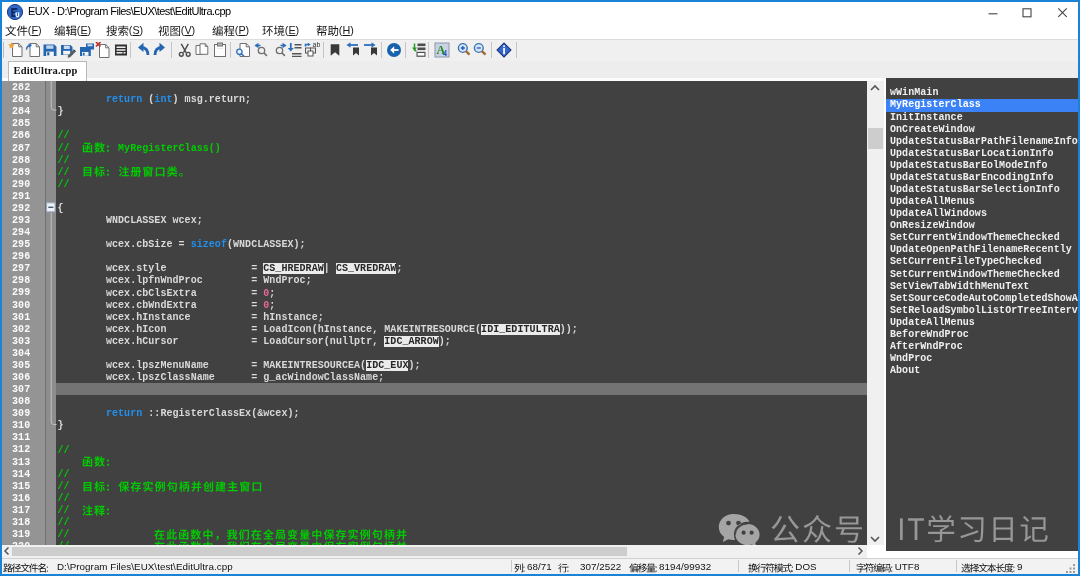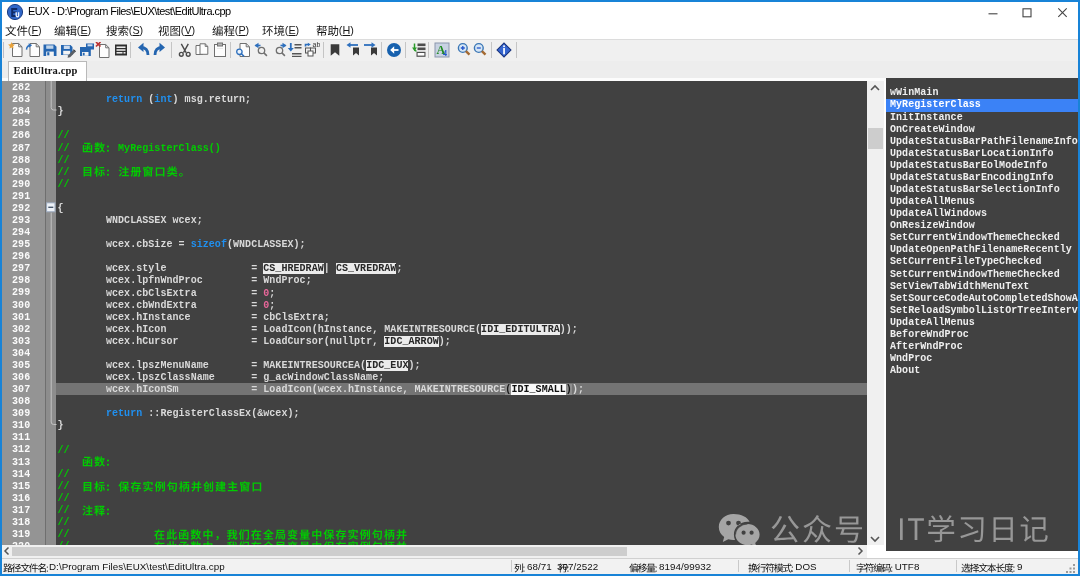--- a/index.html
+++ b/index.html
@@ -272,26 +272,25 @@
 <pre class="L" style="top:97.81px"><span class="c">//</span></pre>
 <pre class="L" style="top:121.98px"><span class="w">{</span></pre>
 <pre class="L" style="top:134.06px"><span class="w">        </span><span class="w">WNDCLASSEX wcex;</span></pre>
 <pre class="L" style="top:146.15px"></pre>
 <pre class="L" style="top:158.23px"><span class="w">        </span><span class="w">wcex.cbSize = </span><span class="k">sizeof</span><span class="w">(WNDCLASSEX);</span></pre>
 <pre class="L" style="top:170.31px"></pre>
 <pre class="L" style="top:182.40px"><span class="w">        </span><span class="w">wcex.style</span><span class="w">              </span><span class="w">= </span><span class="h">CS_HREDRAW</span><span class="w">| </span><span class="h">CS_VREDRAW</span><span class="w">;</span></pre>
 <pre class="L" style="top:194.48px"><span class="w">        </span><span class="w">wcex.lpfnWndProc</span><span class="w">        </span><span class="w">= WndProc;</span></pre>
 <pre class="L" style="top:206.56px"><span class="w">        </span><span class="w">wcex.cbClsExtra</span><span class="w">         </span><span class="w">= </span><span class="n">0</span><span class="w">;</span></pre>
 <pre class="L" style="top:218.64px"><span class="w">        </span><span class="w">wcex.cbWndExtra</span><span class="w">         </span><span class="w">= </span><span class="n">0</span><span class="w">;</span></pre>
-<pre class="L" style="top:230.73px"><span class="w">        </span><span class="w">wcex.hInstance</span><span class="w">          </span><span class="w">= cbClsExtra;</span></pre>
+<pre class="L" style="top:230.73px"><span class="w">        </span><span class="w">wcex.hInstance</span><span class="w">          </span><span class="w">= hInstance;</span></pre>
 <pre class="L" style="top:242.81px"><span class="w">        </span><span class="w">wcex.hIcon</span><span class="w">              </span><span class="w">= LoadIcon(hInstance, MAKEINTRESOURCE(</span><span class="h">IDI_EDITULTRA</span><span class="w">));</span></pre>
 <pre class="L" style="top:254.89px"><span class="w">        </span><span class="w">wcex.hCursor</span><span class="w">            </span><span class="w">= LoadCursor(nullptr, </span><span class="h">IDC_ARROW</span><span class="w">);</span></pre>
 <pre class="L" style="top:291.14px"><span class="w">        </span><span class="w">wcex.lpszClassName</span><span class="w">      </span><span class="w">= g_acWindowClassName;</span></pre>
 <pre class="L" style="top:279.06px"><span class="w">        </span><span class="w">wcex.lpszMenuName</span><span class="w">       </span><span class="w">= MAKEINTRESOURCEA(</span><span class="h">IDC_EUX</span><span class="w">);</span></pre>
-<pre class="L" style="top:303.22px"><span class="w">        </span><span class="w">wcex.hIconSm</span><span class="w">            </span><span class="w">= LoadIcon(wcex.hInstance, MAKEINTRESOURCE</span><span class="b">(</span><span class="s">IDI_SMALL</span><span class="b">)</span><span class="w">);</span></pre>
 <pre class="L" style="top:315.31px"></pre>
 <pre class="L" style="top:327.39px"><span class="w">        </span><span class="k">return</span><span class="w"> ::RegisterClassEx(&amp;wcex);</span></pre>
 <pre class="L" style="top:339.47px"><span class="w">}</span></pre>
 <pre class="L" style="top:351.56px"></pre>
 <pre class="L" style="top:363.64px"><span class="c">//</span></pre>
 <pre class="L" style="top:387.81px"><span class="c">//</span></pre>
 <pre class="L" style="top:399.89px"><span class="c">//</span></pre>
 <pre class="L" style="top:411.97px"><span class="c">//</span></pre>
 <pre class="L" style="top:424.06px"><span class="c">//</span></pre>
 <pre class="L" style="top:436.14px"><span class="c">//</span></pre>
@@ -485,31 +484,31 @@
 
 <div class="abs" style="left:0;top:557.5px;width:1080px;height:16.5px;background:#f2f2f2;border-top:1px solid #d0d0d0"></div>
 <div style="position:absolute;left:3.0px;top:561.4px"><svg width="47.3" height="12.2" viewBox="0 0 47.3 12.2" fill="#111">
         <path transform="translate(0.00,8.62) scale(0.00980,-0.00980)" d="M156 732H345V556H156ZM38 42 51 -31C157 -6 301 29 438 64L431 131L299 100V279H405C419 265 433 244 441 229C461 238 481 247 501 258V-78H571V-41H823V-75H894V256L926 241C937 261 958 290 973 304C882 338 806 391 743 452C807 527 858 616 891 720L844 741L830 738H636C648 766 658 794 668 823L597 841C559 720 493 606 414 532V798H89V490H231V84L153 66V396H89V52ZM571 25V218H823V25ZM797 672C771 610 736 554 695 504C653 553 620 605 596 655L605 672ZM546 283C599 316 651 355 697 402C740 358 789 317 845 283ZM650 454C583 386 504 333 424 298V346H299V490H414V522C431 510 456 489 467 477C499 509 530 548 558 592C583 547 613 500 650 454Z"></path>
         <path transform="translate(8.60,8.62) scale(0.00980,-0.00980)" d="M257 838C214 767 127 684 49 632C62 617 81 588 89 570C177 630 270 723 328 810ZM384 787V718H768C666 586 479 476 312 421C328 406 347 378 357 360C454 395 555 445 646 508C742 466 856 406 915 366L957 428C900 464 797 514 707 553C781 612 844 681 887 759L833 790L819 787ZM384 332V262H604V18H322V-52H956V18H680V262H897V332ZM274 617C218 514 124 411 36 345C48 327 69 289 76 273C111 301 146 335 181 373V-80H257V464C288 505 317 548 341 591Z"></path>
         <path transform="translate(17.20,8.62) scale(0.00980,-0.00980)" d="M423 823C453 774 485 707 497 666L580 693C566 734 531 799 501 847ZM50 664V590H206C265 438 344 307 447 200C337 108 202 40 36 -7C51 -25 75 -60 83 -78C250 -24 389 48 502 146C615 46 751 -28 915 -73C928 -52 950 -20 967 -4C807 36 671 107 560 201C661 304 738 432 796 590H954V664ZM504 253C410 348 336 462 284 590H711C661 455 592 344 504 253Z"></path>
         <path transform="translate(25.80,8.62) scale(0.00980,-0.00980)" d="M317 341V268H604V-80H679V268H953V341H679V562H909V635H679V828H604V635H470C483 680 494 728 504 775L432 790C409 659 367 530 309 447C327 438 359 420 373 409C400 451 425 504 446 562H604V341ZM268 836C214 685 126 535 32 437C45 420 67 381 75 363C107 397 137 437 167 480V-78H239V597C277 667 311 741 339 815Z"></path>
         <path transform="translate(34.40,8.62) scale(0.00980,-0.00980)" d="M263 529C314 494 373 446 417 406C300 344 171 299 47 273C61 256 79 224 86 204C141 217 197 233 252 253V-79H327V-27H773V-79H849V340H451C617 429 762 553 844 713L794 744L781 740H427C451 768 473 797 492 826L406 843C347 747 233 636 69 559C87 546 111 519 122 501C217 550 296 609 361 671H733C674 583 587 508 487 445C440 486 374 536 321 572ZM773 42H327V271H773Z"></path>
         <path transform="translate(43.00,8.62) scale(0.00980,-0.00980)" d="M139 390C175 390 205 418 205 460C205 501 175 530 139 530C102 530 73 501 73 460C73 418 102 390 139 390ZM139 -13C175 -13 205 15 205 56C205 98 175 126 139 126C102 126 73 98 73 56C73 15 102 -13 139 -13Z"></path>
       </svg></div>
-    <span class="slat" style="left:49px">D:\Program Files\EUX\test\EditUltra.cpp</span>
+    <span class="slat" style="left:57px">D:\Program Files\EUX\test\EditUltra.cpp</span>
     <div style="position:absolute;left:514.0px;top:561.4px"><svg width="12.9" height="12.2" viewBox="0 0 12.9 12.2" fill="#111">
         <path transform="translate(0.00,8.62) scale(0.00980,-0.00980)" d="M642 724V164H716V724ZM848 835V17C848 1 842 -4 826 -4C810 -5 758 -5 703 -3C713 -24 725 -56 728 -76C805 -76 853 -74 882 -63C912 -51 924 -29 924 18V835ZM181 302C232 267 294 218 333 181C265 85 178 17 79 -22C95 -37 115 -66 124 -85C336 10 491 205 541 552L495 566L482 563H257C273 611 287 662 299 714H571V786H61V714H224C189 561 133 419 53 326C70 315 99 290 111 276C158 335 198 409 232 494H459C440 400 411 317 373 247C334 281 273 326 224 357Z"></path>
         <path transform="translate(8.60,8.62) scale(0.00980,-0.00980)" d="M139 390C175 390 205 418 205 460C205 501 175 530 139 530C102 530 73 501 73 460C73 418 102 390 139 390ZM139 -13C175 -13 205 15 205 56C205 98 175 126 139 126C102 126 73 98 73 56C73 15 102 -13 139 -13Z"></path>
       </svg></div>
     <span class="slat" style="left:526.9px">68/71</span>
     <div style="position:absolute;left:558.0px;top:561.4px"><svg width="12.9" height="12.2" viewBox="0 0 12.9 12.2" fill="#111">
         <path transform="translate(0.00,8.62) scale(0.00980,-0.00980)" d="M435 780V708H927V780ZM267 841C216 768 119 679 35 622C48 608 69 579 79 562C169 626 272 724 339 811ZM391 504V432H728V17C728 1 721 -4 702 -5C684 -6 616 -6 545 -3C556 -25 567 -56 570 -77C668 -77 725 -77 759 -66C792 -53 804 -30 804 16V432H955V504ZM307 626C238 512 128 396 25 322C40 307 67 274 78 259C115 289 154 325 192 364V-83H266V446C308 496 346 548 378 600Z"></path>
         <path transform="translate(8.60,8.62) scale(0.00980,-0.00980)" d="M139 390C175 390 205 418 205 460C205 501 175 530 139 530C102 530 73 501 73 460C73 418 102 390 139 390ZM139 -13C175 -13 205 15 205 56C205 98 175 126 139 126C102 126 73 98 73 56C73 15 102 -13 139 -13Z"></path>
       </svg></div>
-    <span class="slat" style="left:557px">307/2522</span>
+    <span class="slat" style="left:580px">307/2522</span>
     <div style="position:absolute;left:629.0px;top:561.4px"><svg width="30.1" height="12.2" viewBox="0 0 30.1 12.2" fill="#111">
         <path transform="translate(0.00,8.62) scale(0.00980,-0.00980)" d="M358 732V526C358 371 352 141 282 -26C298 -33 329 -57 341 -70C410 94 425 325 427 488H914V732H688C676 765 655 809 635 843L567 826C583 798 599 762 610 732ZM280 836C224 684 129 534 30 437C43 420 65 381 72 364C107 400 141 441 174 487V-78H245V596C286 666 321 740 350 815ZM427 668H840V552H427ZM869 361V210H777V361ZM440 421V-76H500V150H585V-49H636V150H725V-46H777V150H869V-3C869 -12 866 -15 857 -15C849 -15 823 -15 792 -14C801 -31 810 -57 813 -73C857 -73 885 -72 905 -62C924 -51 929 -33 929 -3V421ZM500 210V361H585V210ZM636 361H725V210H636Z"></path>
         <path transform="translate(8.60,8.62) scale(0.00980,-0.00980)" d="M340 831C273 800 157 771 57 752C66 735 76 710 79 694C117 700 158 707 199 716V553H47V483H184C149 369 89 238 33 166C45 148 63 118 71 97C117 160 163 262 199 365V-81H269V380C298 335 333 277 347 247L391 307C373 332 294 432 269 460V483H392V553H269V733C312 744 353 757 387 771ZM511 589C544 569 581 541 608 516C539 478 461 450 383 432C396 417 414 392 422 374C622 427 816 534 902 723L854 747L841 744H653C676 771 697 798 715 825L638 840C593 766 504 681 380 620C396 610 419 585 431 569C492 602 544 640 589 680H798C766 631 721 589 669 553C640 578 600 607 566 626ZM559 194C598 169 642 133 673 103C582 41 473 0 361 -22C374 -38 392 -65 400 -84C647 -26 870 103 958 366L909 388L896 385H722C743 410 760 436 776 462L699 477C649 387 545 285 394 215C411 204 432 179 443 163C532 208 605 262 664 320H861C829 252 784 194 729 146C698 176 654 209 615 232Z"></path>
         <path transform="translate(17.20,8.62) scale(0.00980,-0.00980)" d="M250 665H747V610H250ZM250 763H747V709H250ZM177 808V565H822V808ZM52 522V465H949V522ZM230 273H462V215H230ZM535 273H777V215H535ZM230 373H462V317H230ZM535 373H777V317H535ZM47 3V-55H955V3H535V61H873V114H535V169H851V420H159V169H462V114H131V61H462V3Z"></path>
         <path transform="translate(25.80,8.62) scale(0.00980,-0.00980)" d="M139 390C175 390 205 418 205 460C205 501 175 530 139 530C102 530 73 501 73 460C73 418 102 390 139 390ZM139 -13C175 -13 205 15 205 56C205 98 175 126 139 126C102 126 73 98 73 56C73 15 102 -13 139 -13Z"></path>
       </svg></div>
     <span class="slat" style="left:659.1px">8194/99932</span>
     <div style="position:absolute;left:748.0px;top:561.4px"><svg width="47.3" height="12.2" viewBox="0 0 47.3 12.2" fill="#111">
         <path transform="translate(0.00,8.62) scale(0.00980,-0.00980)" d="M164 839V638H48V568H164V345C116 331 72 318 36 309L56 235L164 270V12C164 0 159 -4 148 -4C137 -5 103 -5 64 -4C74 -25 84 -58 87 -77C145 -78 182 -75 205 -62C229 -50 238 -29 238 12V294L345 329L334 399L238 368V568H331V638H238V839ZM536 688H744C721 654 692 617 664 587H458C487 620 513 654 536 688ZM333 289V224H575C535 137 452 48 279 -28C295 -42 318 -66 329 -81C499 -1 588 93 635 186C699 68 802 -28 921 -77C931 -59 953 -32 969 -17C848 25 744 115 687 224H950V289H880V587H750C788 629 827 678 853 722L803 756L791 752H575C589 778 602 803 613 828L537 842C502 757 435 651 337 572C353 561 377 536 388 519L406 535V289ZM478 289V527H611V422C611 382 609 337 598 289ZM805 289H671C682 336 684 381 684 421V527H805Z"></path>
         <path transform="translate(8.60,8.62) scale(0.00980,-0.00980)" d="M435 780V708H927V780ZM267 841C216 768 119 679 35 622C48 608 69 579 79 562C169 626 272 724 339 811ZM391 504V432H728V17C728 1 721 -4 702 -5C684 -6 616 -6 545 -3C556 -25 567 -56 570 -77C668 -77 725 -77 759 -66C792 -53 804 -30 804 16V432H955V504ZM307 626C238 512 128 396 25 322C40 307 67 274 78 259C115 289 154 325 192 364V-83H266V446C308 496 346 548 378 600Z"></path>

